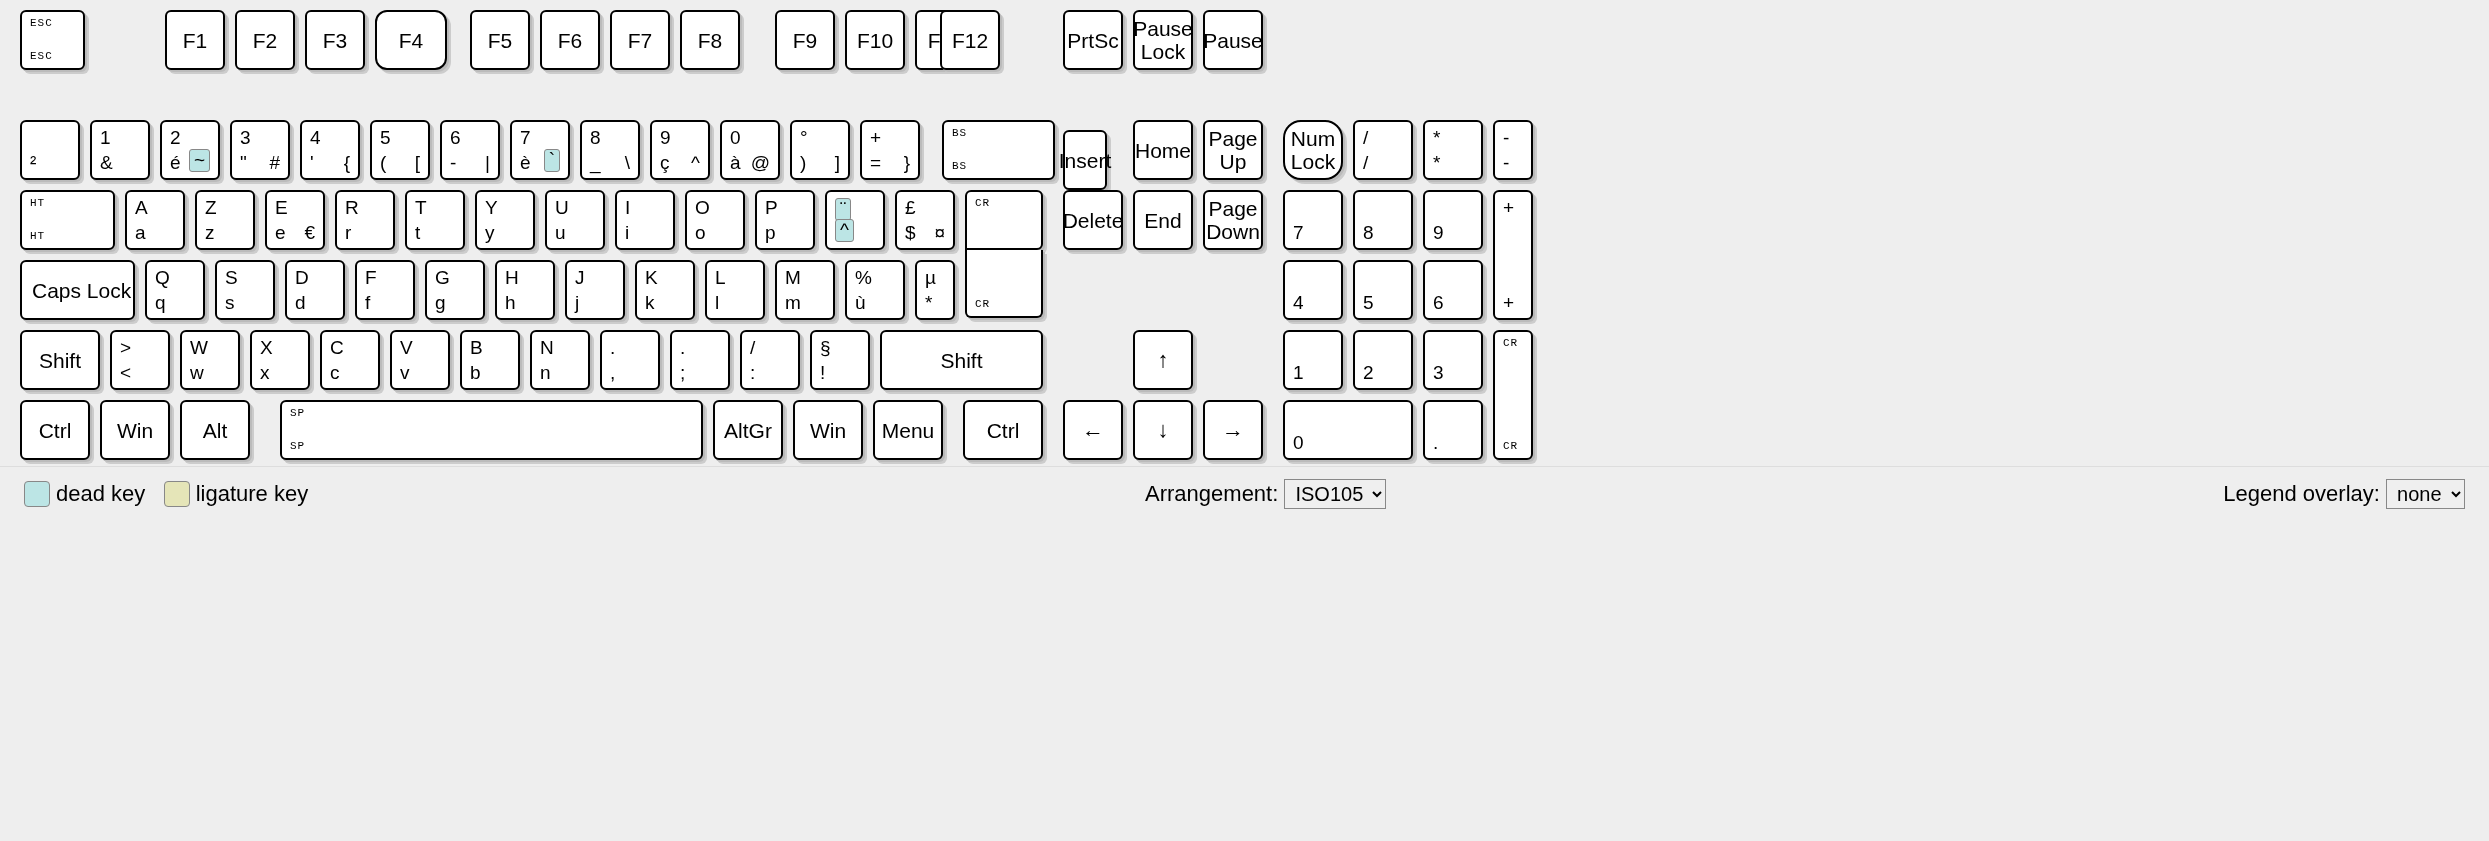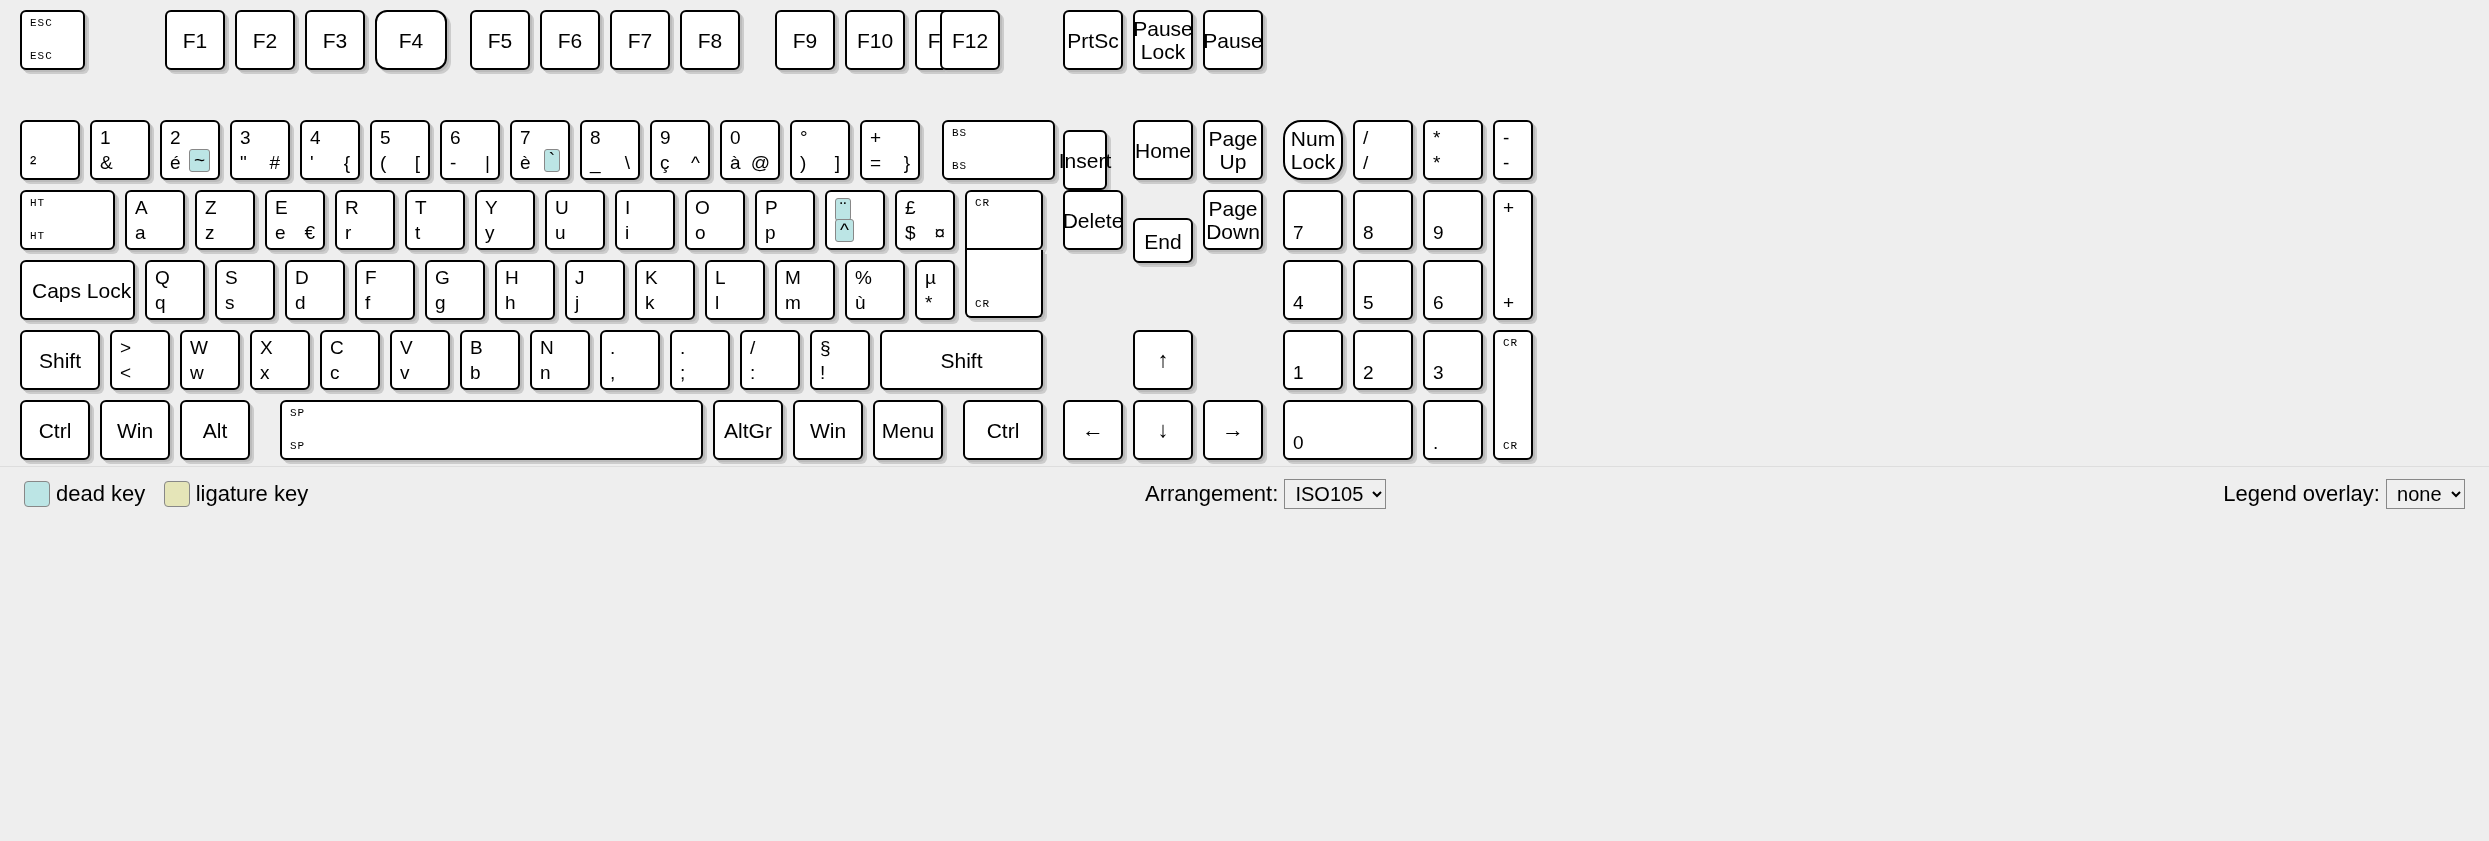--- a/index.html
+++ b/index.html
@@ -281,21 +281,21 @@
 <div class="key" style="left:965px; top:190px; width:78px; height:60px; border-bottom-left-radius:0;">
   <span class="lbl tl tiny">CR</span>
 </div>
 <div class="key" style="left:965px; top:250px; width:78px; height:68px; border-top:none; border-top-left-radius:0; border-top-right-radius:0;">
   <span class="lbl bl tiny">CR</span>
 </div>
 
 <div class="key" style="left:1063px; top:190px; width:60px; height:60px;">
       <span class="lbl center">Delete</span>
     </div>
-<div class="key" style="left:1133px; top:190px; width:60px; height:45px;margin-top:28px;">
+<div class="key" style="left:1133px; top:190px; width:60px; height:60px;">
       <span class="lbl center">End</span>
     </div>
 <div class="key" style="left:1203px; top:190px; width:60px; height:60px;">
       <span class="lbl center2line"><span>Page</span><br><span>Down</span></span>
     </div>
 
 <div class="key" style="left:1283px; top:190px; width:60px; height:60px;">
       <span class="lbl bl">7</span>
     </div>
 <div class="key" style="left:1353px; top:190px; width:60px; height:60px;">

